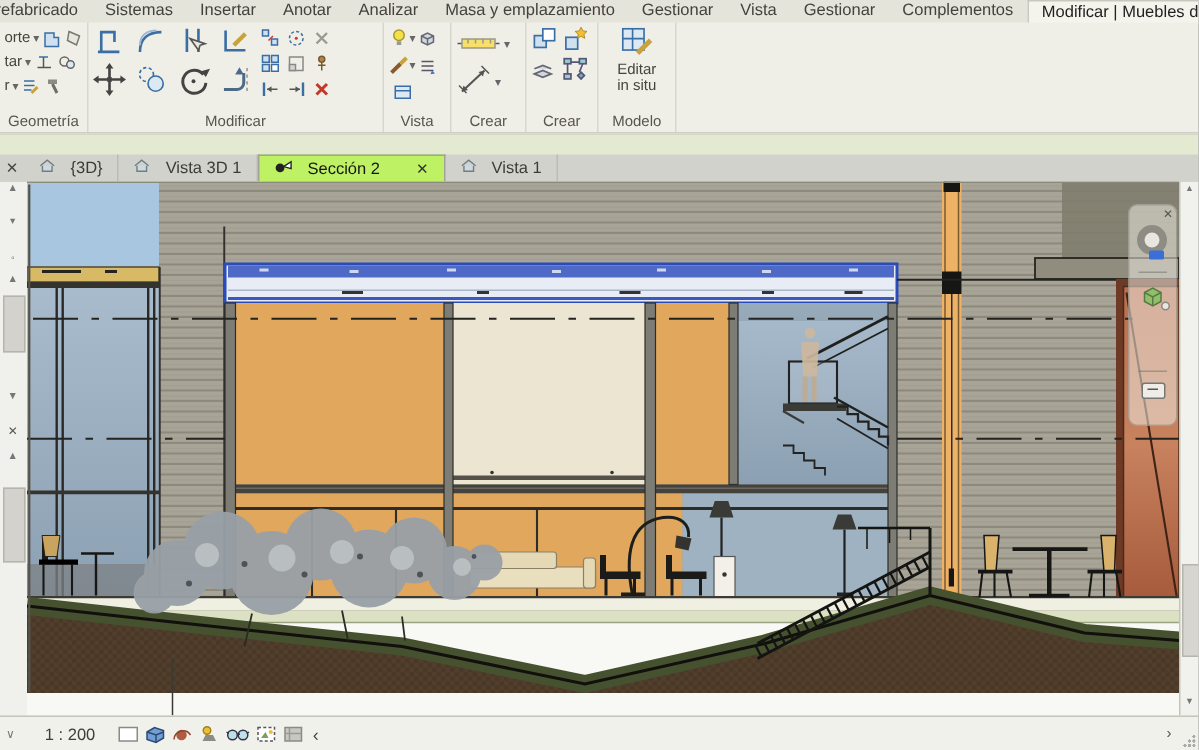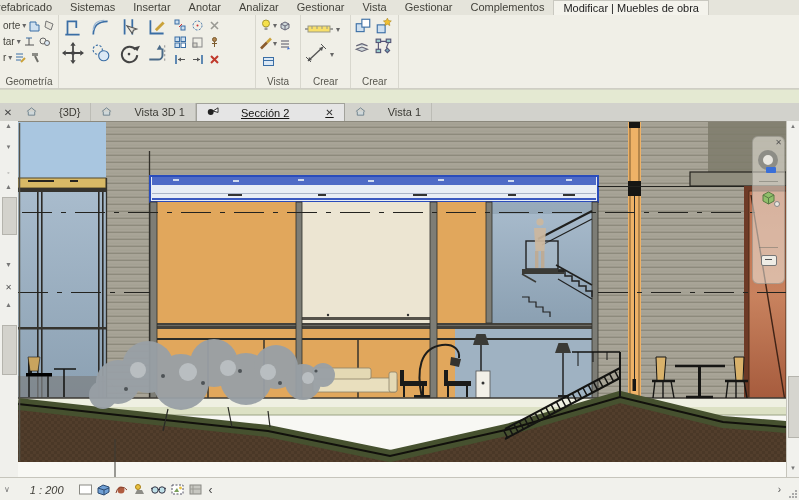--- a/index.html
+++ b/index.html
@@ -23,22 +23,22 @@
   .bigrow{display:flex;gap:6px;align-items:center;}
   .smgrid{display:grid;grid-template-columns:repeat(3,15px);grid-auto-rows:16px;gap:1px 2px;align-content:start;margin-left:5px;}
   .vgrid{display:grid;grid-template-columns:18px 14px;grid-auto-rows:17px;gap:1px 1px;align-content:start;}
   .ibtn{display:flex;align-items:center;justify-content:center;}
   .editbtn{display:flex;flex-direction:column;align-items:center;line-height:11px;color:#45443d;}
   
   .ctxstrip{position:absolute;left:0;top:89px;width:799px;height:14px;background:#e4e9d2;border-top:1px solid #d4d6c6;}
   .viewtabs{position:absolute;left:0;top:103px;width:799px;height:18px;background:#d2d2cc;
             display:flex;align-items:stretch;font-size:11px;color:#3c3b35;border-bottom:1px solid #9a9a93;}
   .vtclose{width:16px;display:flex;align-items:center;justify-content:center;font-size:10px;color:#444;}
-  .vtab{display:flex;align-items:center;gap:22px;padding:0 10px;border-right:1px solid #bcbcb5;}
-  .vtab.active{background:#e5e5e5;border:1px solid #a2a29b;border-bottom:none;color:#161613;text-decoration:underline;}
+  .vtab{display:flex;align-items:center;gap:10px;padding:0 10px;border-right:1px solid #bcbcb5;}
+  .vtab.active{background:#bef264;border:1px solid #a2a29b;border-bottom:none;color:#161613;}
   .vtab .tclose{margin-left:14px;font-size:10px;color:#333;}
   
   .leftstrip{position:absolute;left:0;top:121px;width:18px;height:356px;background:#f0f0ec;
              border-right:1px solid #b8b7ae;font-size:7px;color:#777;}
   .ls{position:absolute;left:0;width:17px;text-align:center;}
   .thumb{position:absolute;left:2px;width:13px;background:#d3d2cc;border:1px solid #b5b4ad;}
   
   .canvas{position:absolute;left:18px;top:121px;width:768px;height:356px;background:#f8f8f4;}
   
   .navwidget{position:absolute;left:752px;top:136px;width:31px;height:146px;border-radius:6px;
@@ -52,21 +52,21 @@
             border-radius:2px;background:#efede6;}
   .nw-minus::after{content:"";position:absolute;left:3px;top:3px;width:7px;height:1px;background:#555;}
   
   .vscroll{position:absolute;left:786px;top:121px;width:13px;height:356px;background:#f1f1ed;border-left:1px solid #c6c5bc;}
   .vs{position:absolute;left:0;width:12px;text-align:center;font-size:6px;color:#777;}
   .vthumb{position:absolute;left:1px;width:10px;background:#d6d5cf;border:1px solid #b5b4ad;}
   
   .statusbar{position:absolute;left:0;top:477px;width:799px;height:23px;background:#f1f1ec;border-top:1px solid #c6c5bc;
              display:flex;align-items:center;font-size:11px;color:#3e3d37;}
   .sb-chev{margin-left:4px;font-size:8px;color:#777;}
-  .sb-scale{margin-left:16px;padding:1px 4px;font-style:italic;}
+  .sb-scale{margin-left:16px;padding:1px 4px;}
   .sb-icons{display:flex;align-items:center;gap:3px;margin-left:10px;}
   .sb-left{margin-left:6px;font-size:12px;color:#444;}
   .sb-right{position:absolute;right:18px;font-size:10px;color:#555;}
   .sb-grip{position:absolute;right:2px;bottom:2px;width:9px;height:9px;
            background:radial-gradient(circle at 2px 7px,#aaa 1px,transparent 1.2px),
                       radial-gradient(circle at 5px 4px,#aaa 1px,transparent 1.2px),
                       radial-gradient(circle at 8px 1px,#aaa 1px,transparent 1.2px),
                       radial-gradient(circle at 5px 7px,#aaa 1px,transparent 1.2px),
                       radial-gradient(circle at 8px 4px,#aaa 1px,transparent 1.2px),
                       radial-gradient(circle at 8px 7px,#aaa 1px,transparent 1.2px);}
@@ -75,20 +75,21 @@
 <body>
 
 <div id="app">
 
   <div class="menubar">
     <div class="mtab first">refabricado</div>
     <div class="mtab">Sistemas</div>
     <div class="mtab">Insertar</div>
     <div class="mtab">Anotar</div>
     <div class="mtab">Analizar</div>
+    <div class="mtab">Masa y emplazamiento</div>
     <div class="mtab">Gestionar</div>
     <div class="mtab">Vista</div>
     <div class="mtab">Gestionar</div>
     <div class="mtab">Complementos</div>
     <div class="mtab active">Modificar | Muebles de obra</div>
 
   </div>
 
   <div class="ribbon">
 
@@ -251,20 +252,21 @@
               <path d="M2 6.5h7" stroke="#555"></path>
               <path d="M9 6.5l-3-2v4z" fill="#555"></path>
             </svg>
           </span>
         <span class="ibtn">
             <svg width="13" height="13" viewBox="0 0 13 13">
               <path d="M3 3l7 7M10 3l-7 7" stroke="#c0392b" stroke-width="2"></path>
             </svg>
           </span>
       </div>
+      <div class="plabel">Modificar</div>
     </div>
 
     <div class="rpanel" style="width:45px;">
       <div class="vgrid">
         <span class="ibtn">
             <svg width="15" height="15" viewBox="0 0 14 14">
               <circle cx="7" cy="5" r="3.5" fill="#f5e04a" stroke="#a89830"></circle>
               <rect x="5.5" y="9" width="3" height="2.5" fill="#999"></rect>
             </svg>
             <span class="caret9">▾</span>
@@ -351,20 +353,34 @@
                 <rect x="1" y="10" width="4" height="3" fill="#9cc" stroke="#557"></rect>
                 <path d="M5 3h5M3 4v6M12 4l-2 5" stroke="#557" fill="none"></path>
                 <path d="M11 9l2 2-2 2-2-2z" fill="#7ab" stroke="#557"></path>
               </svg>
             </span>
         </div>
       </div>
       <div class="plabel">Crear</div>
     </div>
 
+    <div class="rpanel" style="width:52px;">
+      <div class="editbtn">
+        <span class="ibtn">
+            <svg width="24" height="24" viewBox="0 0 22 22">
+              <rect x="2" y="2" width="13" height="13" fill="#dce9f5" stroke="#3a6ea5"></rect>
+              <path d="M2 8h13M8 2v13" stroke="#3a6ea5"></path>
+              <path d="M11 17l8-8" stroke="#caa23a" stroke-width="3"></path>
+            </svg>
+          </span>
+        <span style="font-size:10px;">Editar</span>
+        <span style="font-size:10px;">in situ</span>
+      </div>
+      <div class="plabel">Modelo</div>
+    </div>
 
     <div style="flex:1;"></div>
   </div>
 
   <div class="ctxstrip"></div>
 
   <div class="viewtabs">
     <span class="vtclose">✕</span>
     <div class="vtab">
       <span><svg width="11" height="11" viewBox="0 0 12 12">

